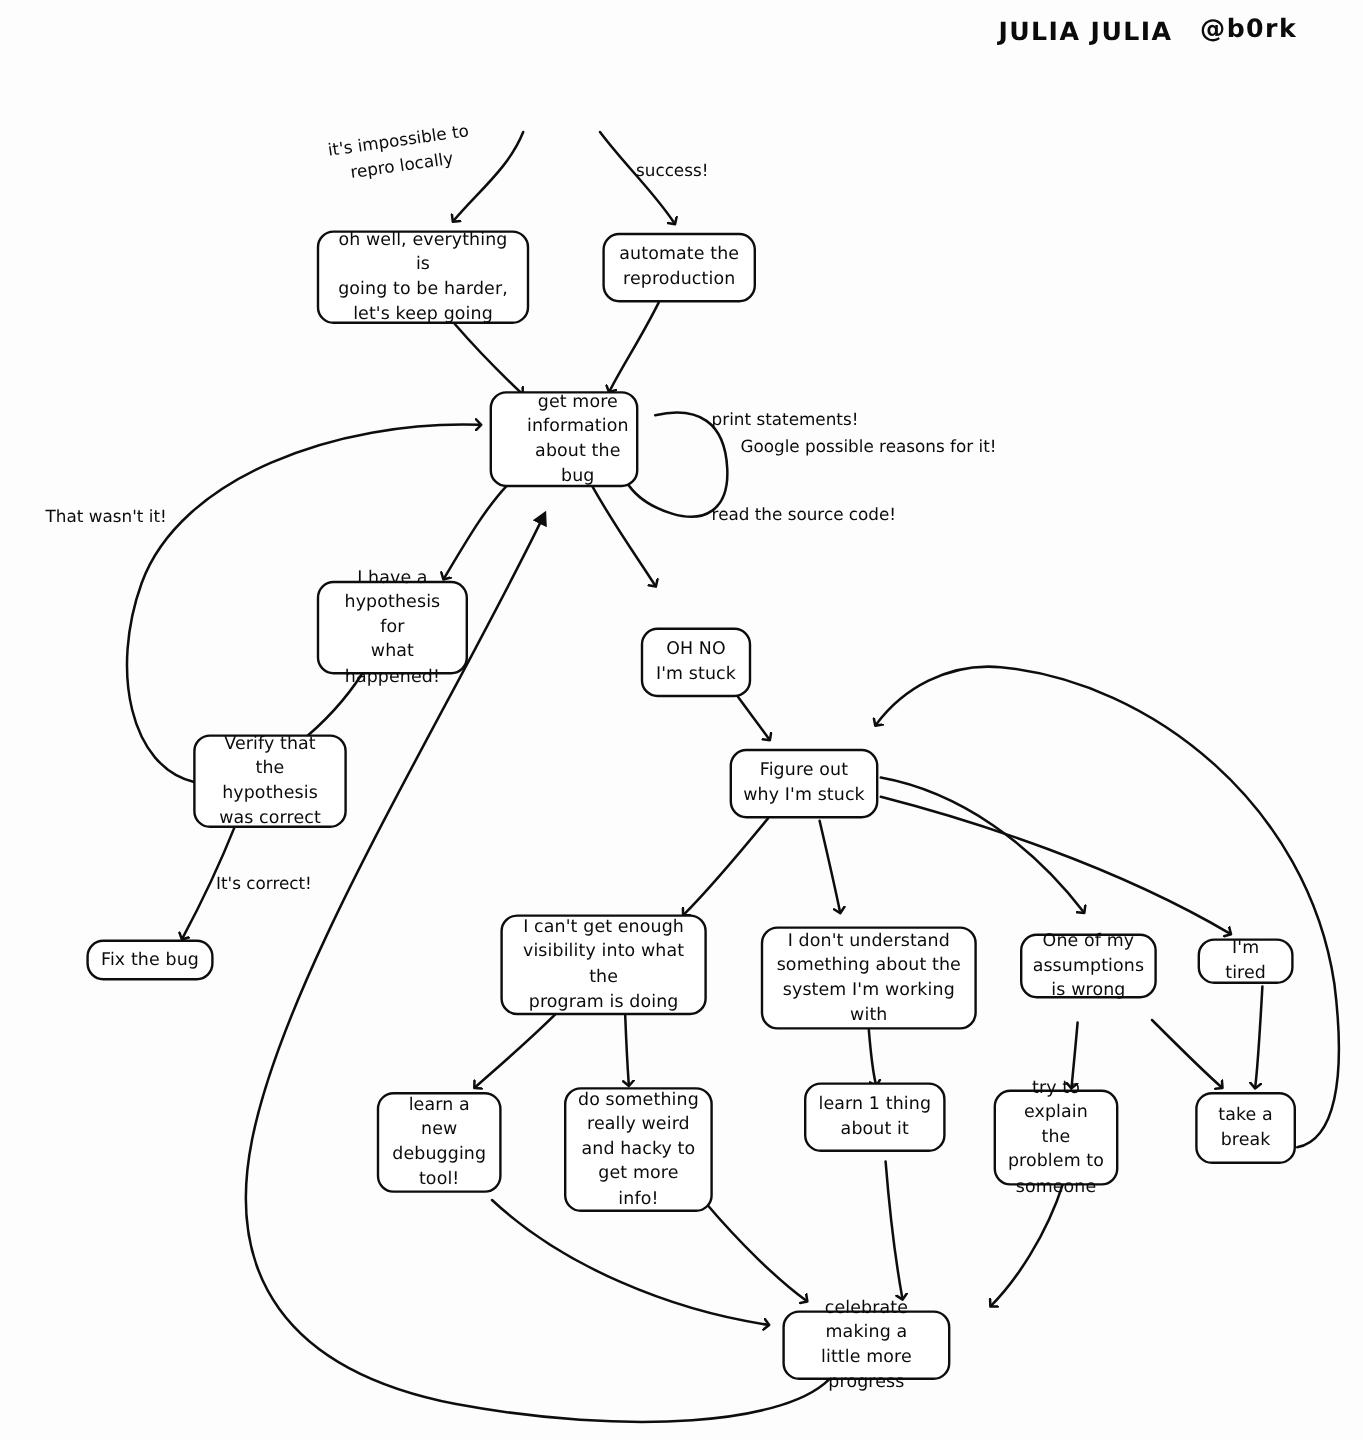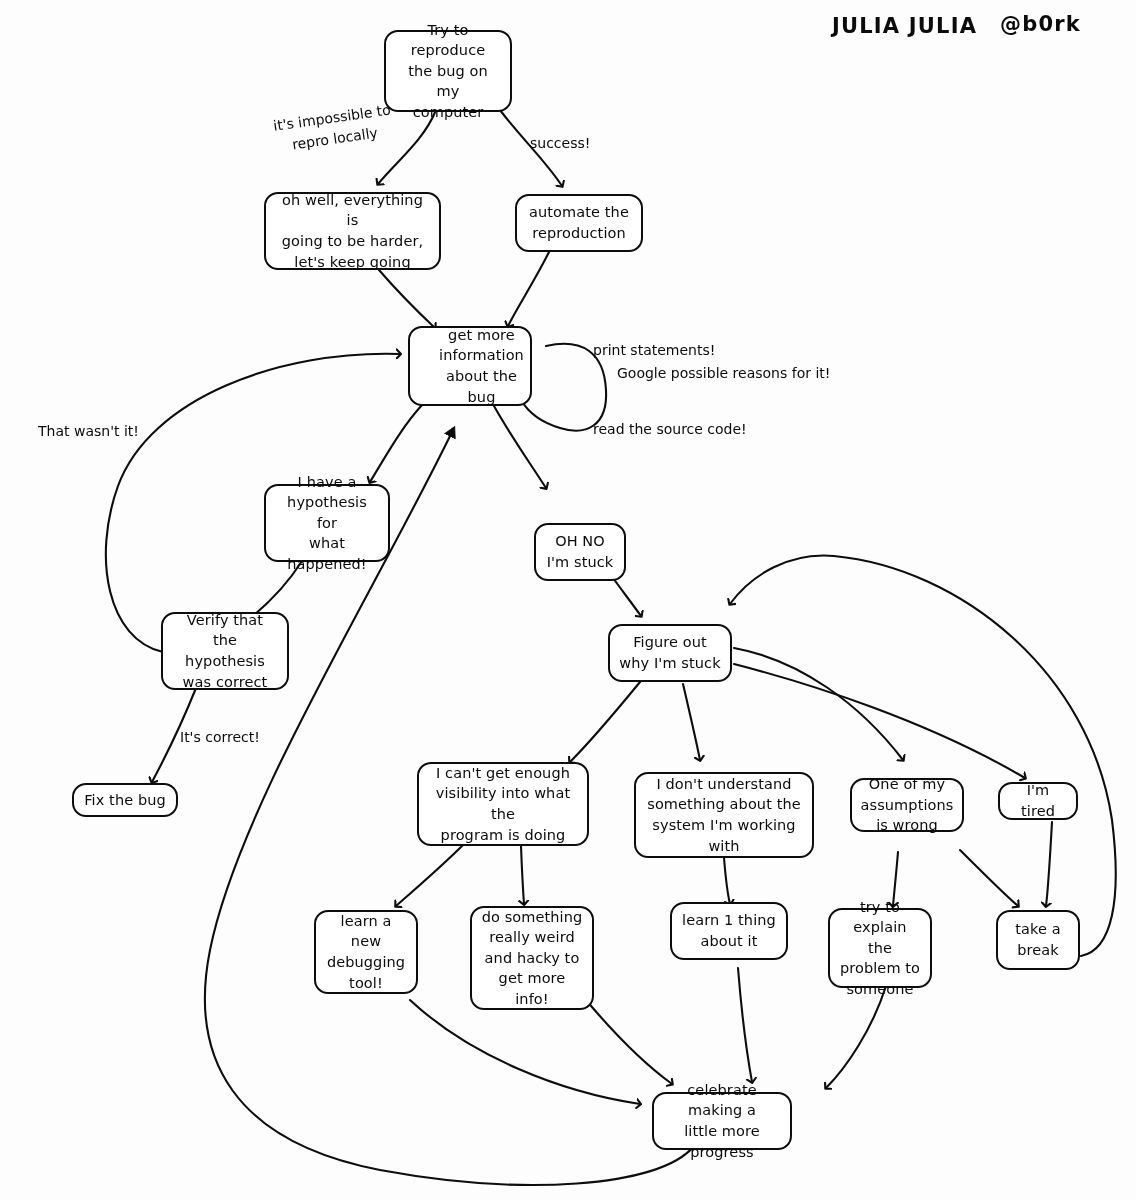--- a/index.html
+++ b/index.html
@@ -126,29 +126,26 @@
       <path d="M586,1000 C618,1038 650,1068 672,1084" marker-end="url(#ah)"></path>
 
       <path d="M738,968 C742,1018 748,1060 752,1082" marker-end="url(#ah)"></path>
 
       <path d="M886,986 C872,1030 846,1068 826,1088" marker-end="url(#ah)"></path>
 
       <path d="M694,1146 C660,1188 520,1196 380,1170 C236,1142 188,1060 210,950 C238,810 370,600 452,432" marker-end="url(#ah-solid)"></path>
     </g>
   </svg>
 
-  <div class="node" style="left:384px; top:30px; width:128px; height:82px;">Try to reproduce
-the bug on my
-computer</div>
 
   <div class="node" style="left:264px; top:192px; width:177px; height:78px;">oh well, everything is
 going to be  harder,
 let's keep going</div>
 
-  <div class="node" style="left:502px; top:194px; width:128px; height:58px;margin-left:13px;">automate the
+  <div class="node" style="left:502px; top:194px; width:128px; height:58px;">automate the
 reproduction</div>
 
   <div class="node" style="left:408px; top:326px; width:124px; height:80px;padding-left:32px;">get more
 information
 about the bug</div>
 
   <div class="node" style="left:264px; top:484px; width:126px; height:78px;">I have a
 hypothesis for
 what happened!</div>
 

